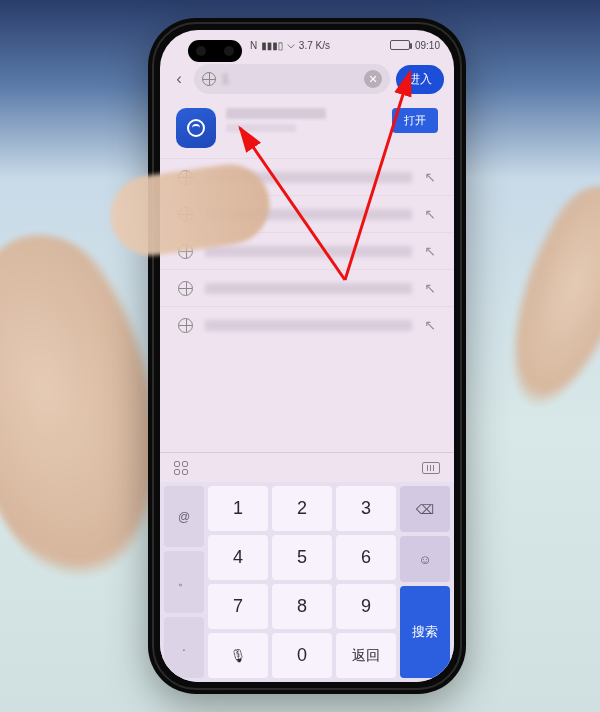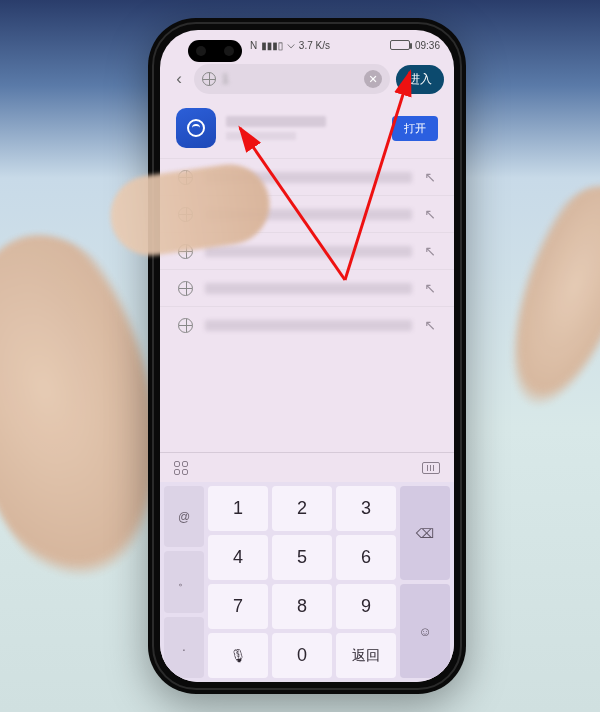--- a/index.html
+++ b/index.html
@@ -44,24 +44,24 @@
 
   
   .addr { display:flex; align-items:center; gap:6px; padding:4px 10px; }
   .back { width:18px; text-align:center; color:#666; font-size:17px; }
   .omnibox { flex:1; height:30px; background:#e2d7e4; border-radius:15px; display:flex; align-items:center; padding:0 8px; gap:6px; }
   .globe-s { width:14px;height:14px;border:1px solid #888;border-radius:50%;position:relative;}
   .globe-s::before{content:"";position:absolute;left:0;right:0;top:50%;border-top:1px solid #888;}
   .globe-s::after{content:"";position:absolute;top:0;bottom:0;left:50%;border-left:1px solid #888;}
   .omnibox .txt { flex:1; font-size:12px; color:#888; filter:blur(2px); }
   .clear { width:18px;height:18px;border-radius:50%;background:#b8adb9;color:#fff;font-size:11px;display:flex;align-items:center;justify-content:center;}
-  .enter-btn { background:#0c4a6e; color:#fff; font-size:12px; padding:6px 12px; border-radius:15px; }
-
-  
-  .feat { display:flex; align-items:center; gap:10px; padding:10px 16px; }
+  .enter-btn { background:#1d4ed8; color:#fff; font-size:12px; padding:6px 12px; border-radius:15px; }
+
+  
+  .feat { display:flex; align-items:flex-start; gap:10px; padding:10px 16px; }
   .feat .ico { width:40px;height:40px;border-radius:10px;background:linear-gradient(160deg,#2c5fd8,#1d48b8);display:flex;align-items:center;justify-content:center;}
   .wifi-ico { width:18px;height:18px;border-radius:50%;border:2px solid #fff;position:relative;}
   .wifi-ico::before{content:"";position:absolute;inset:3px;border-top:2px solid #fff;border-radius:50% 50% 0 0;}
   .feat .meta { flex:1; }
   .feat .t { height:11px; width:100px; background:#d6cad8; border-radius:2px; margin-bottom:5px; filter:blur(1.5px);}
   .feat .s { height:8px; width:70px; background:#e0d5e2; border-radius:2px; filter:blur(1.5px);}
   .open-btn { background:#2b5fe0;color:#fff;font-size:11px;padding:5px 12px;border-radius:4px;}
 
   
   .sugs { flex:0 0 auto; }
@@ -114,21 +114,21 @@
       <div class="status">
         <span class="left">
           <span>N</span>
           <span class="sig">▮▮▮▯</span>
           <span class="wifi">⌵</span>
           <span>3.7 K/s</span>
         </span>
         <span style="flex:1"></span>
         <span class="right">
           <span class="batt"><span class="fill"></span></span>
-          <span>09:36</span>
+          <span>09:10</span>
         </span>
       </div>
 
       <div class="addr">
         <div class="back">‹</div>
         <div class="omnibox">
           <span class="globe-s"></span>
           <span class="txt">1</span>
           <span class="clear">✕</span>
         </div>
@@ -202,20 +202,21 @@
           <div class="k">7</div>
           <div class="k">8</div>
           <div class="k">9</div>
           <div class="k" style="font-size:13px">🎙</div>
           <div class="k zero">0</div>
           <div class="k" style="font-size:14px">返回</div>
         </div>
         <div class="kb-right">
           <div class="rk">⌫</div>
           <div class="rk">☺</div>
+          <div class="rk search">搜索</div>
         </div>
       </div>
 
     </div>
   </div>
 
   <div class="thumb"></div>
 
   <svg class="annot" width="600" height="712">
     <defs>

